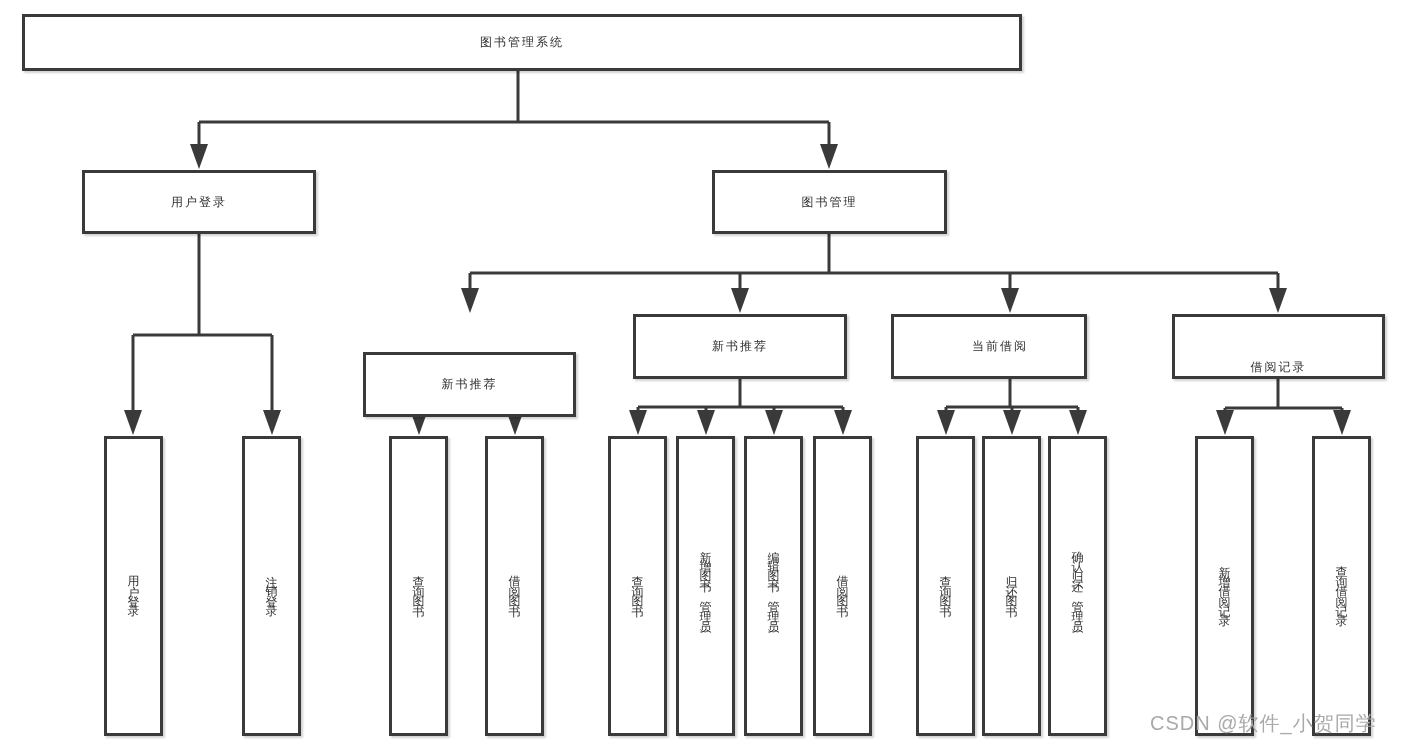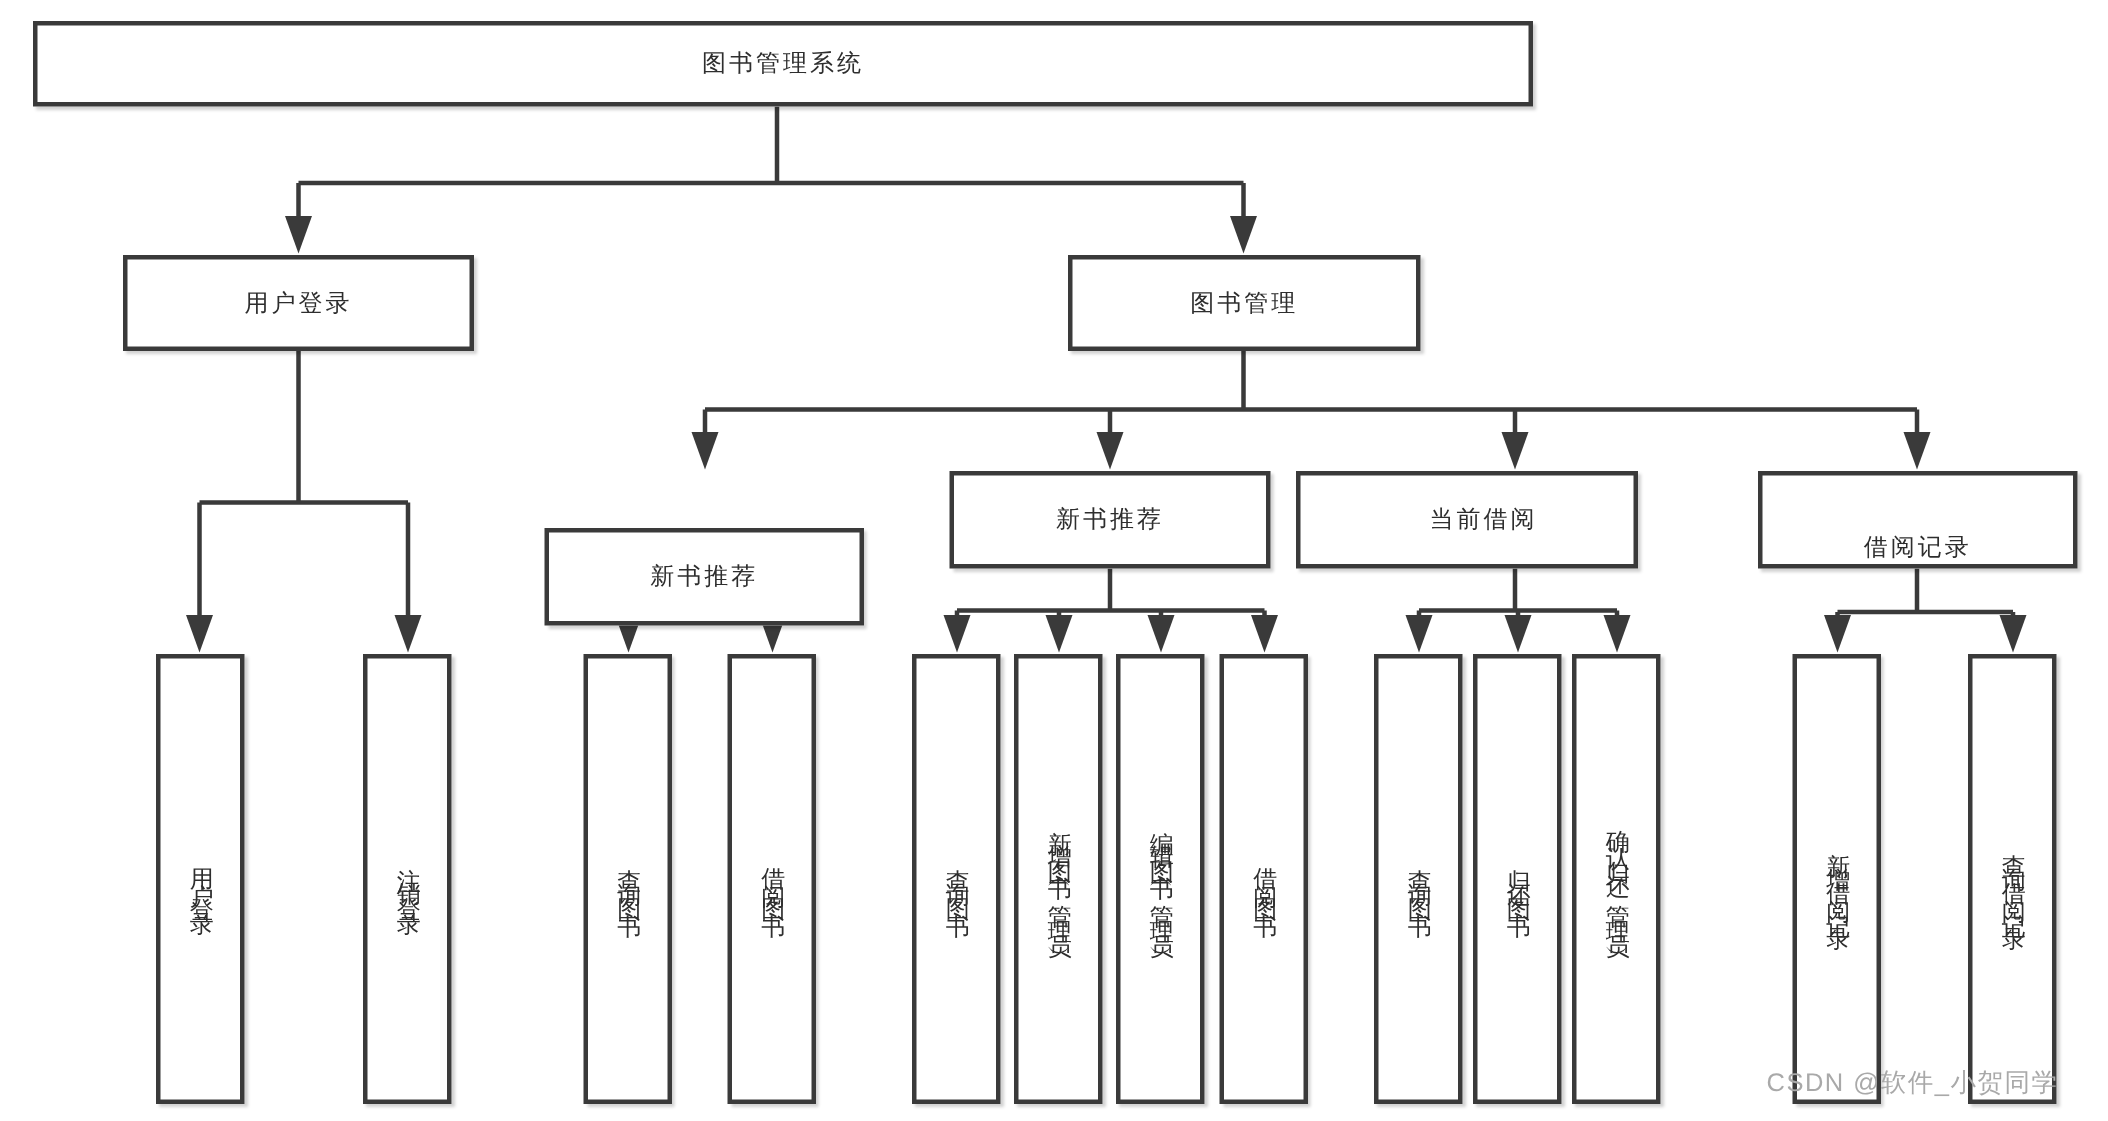--- a/index.html
+++ b/index.html
@@ -25,41 +25,41 @@
   }
   .box {
     position: absolute;
     box-sizing: border-box;
     border: 3px solid #3a3a3a;
     background: #ffffff;
     display: flex;
     align-items: center;
     justify-content: center;
     color: #2e2e2e;
-    font-size: 16px;
+    font-size: 12px;
     letter-spacing: 2px;
     box-shadow: 2px 2px 2px rgba(0,0,0,0.18);
     white-space: nowrap;
   }
   .box.vtext {
     writing-mode: vertical-rl;
     text-orientation: mixed;
     letter-spacing: 10px;
     line-height: 1;
     white-space: normal;
   }
   
   .n-root   { left: 22px;  top: 14px;  width: 1000px; height: 57px; }
   
   .n-login  { left: 82px;  top: 170px; width: 234px; height: 64px; }
   .n-mgmt   { left: 712px; top: 170px; width: 235px; height: 64px; }
   
   .n-newrec { left: 363px;  top: 314px; width: 213px; height: 65px; margin-top: 38px; }
   .n-borrow { left: 633px;  top: 314px; width: 214px; height: 65px; }
-  .n-curr   { left: 864px;  top: 314px; width: 228px; height: 65px; padding-left: 22px; }
+  .n-curr   { left: 891px;  top: 314px; width: 196px; height: 65px; padding-left: 22px; }
   .n-record { left: 1172px; top: 314px; width: 213px; height: 65px; align-items: flex-end; }
   
   .leaf { top: 436px; width: 59px; height: 300px; }
   .l-a1 { left: 104px; }
   .l-a2 { left: 242px; }
   .l-b1 { left: 389px; }
   .l-b2 { left: 485px; }
   .l-c1 { left: 608px; }
   .l-c2 { left: 676px; }
   .l-c3 { left: 744px; }
@@ -67,24 +67,24 @@
   .l-d1 { left: 916px; }
   .l-d2 { left: 982px; }
   .l-d3 { left: 1048px; }
   .l-e1 { left: 1195px; }
   .l-e2 { left: 1312px; }
   .watermark {
     position: absolute;
     left: 1150px;
     top: 710px;
     width: 250px;
-    font-size: 17px;
+    font-size: 20px;
     color: #a9a9a9;
     letter-spacing: 1px;
-    text-align: center;
+    text-align: left;
     white-space: nowrap;
   }
 </style>
 </head>
 <body>
 
 <div class="canvas">
 
   <svg class="wires" viewBox="0 0 1405 747" xmlns="http://www.w3.org/2000/svg">
     <g stroke="#3a3a3a" stroke-width="3" fill="none">

